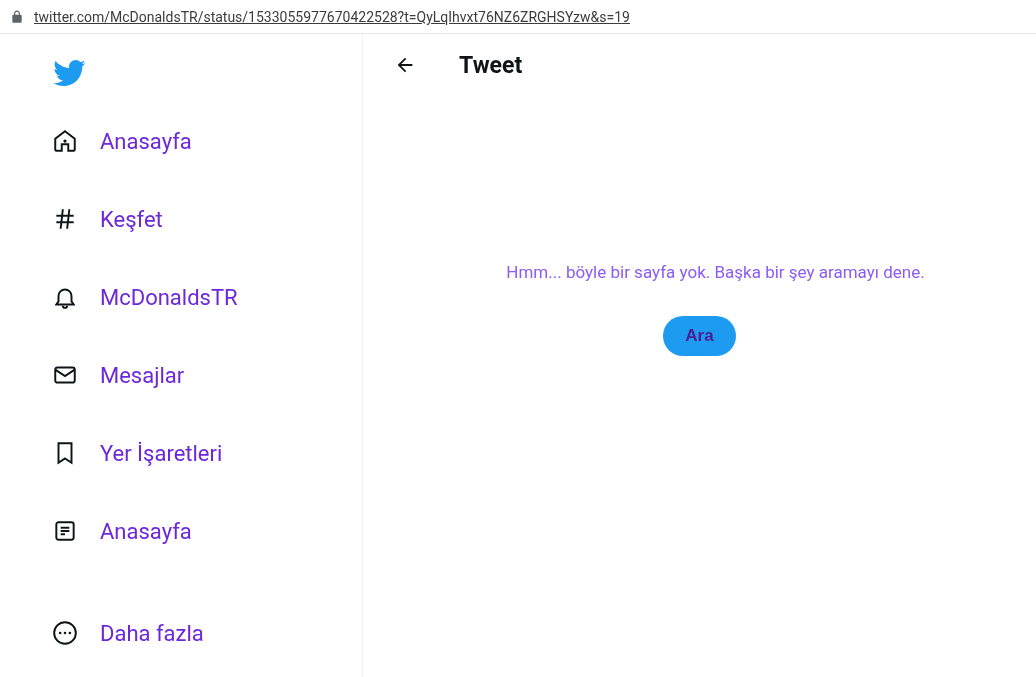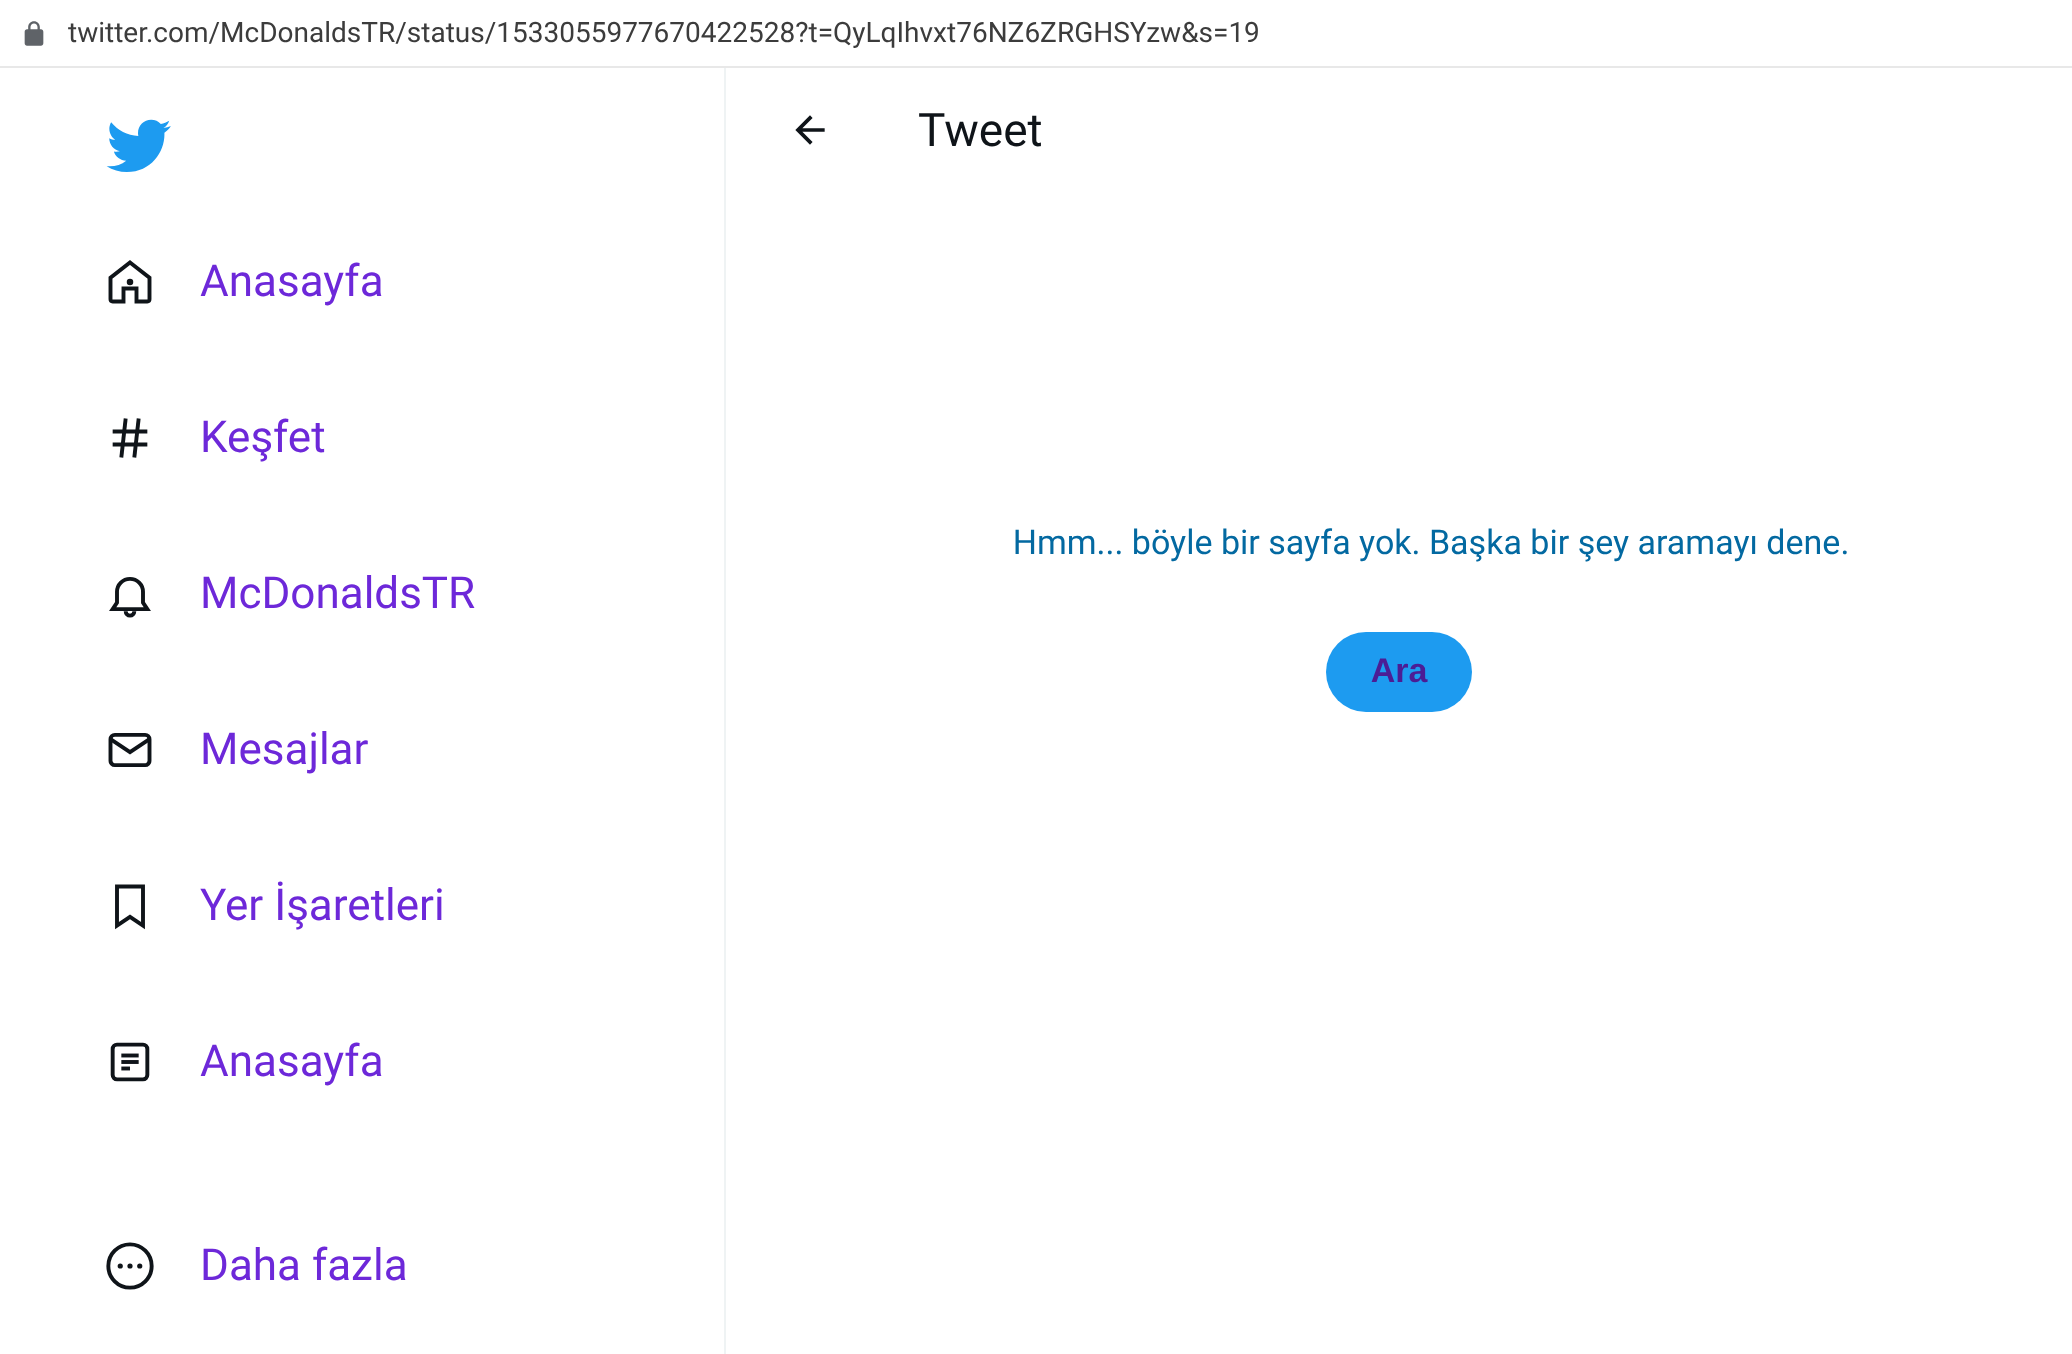--- a/index.html
+++ b/index.html
@@ -13,20 +13,21 @@
     .url-bar {
       display: flex;
       align-items: center;
       height: 34px;
       padding: 0 10px;
       background: #fff;
       border-bottom: 1px solid #e8e8e8;
       font-size: 14px;
       color: #3c3c3c;
       gap: 10px;
+      text-decoration: underline;
     }
     .lock-wrap {
       display: flex;
       align-items: center;
       color: #5f6368;
     }
     .url-text {
       color: #3c3c3c;
     }
     .layout {
@@ -83,33 +84,33 @@
       height: 36px;
       display: flex;
       align-items: center;
       justify-content: center;
       cursor: pointer;
       border-radius: 50%;
       color: #0f1419;
     }
     .header-title {
       font-size: 23px;
-      font-weight: 400;
+      font-weight: 700;
       color: #0f1419;
     }
     .content {
       flex: 1;
       display: flex;
       flex-direction: column;
       align-items: center;
       padding-top: 166px;
     }
     .message {
       font-size: 17px;
-      color: #0369a1;
+      color: #8b5cf6;
       margin-bottom: 34px;
       text-align: center;
       margin-left: 32px;
     }
     .search-btn {
       background: #1d9bf0;
       color: #4c1d95;
       border: none;
       border-radius: 9999px;
       padding: 10px 22px;

